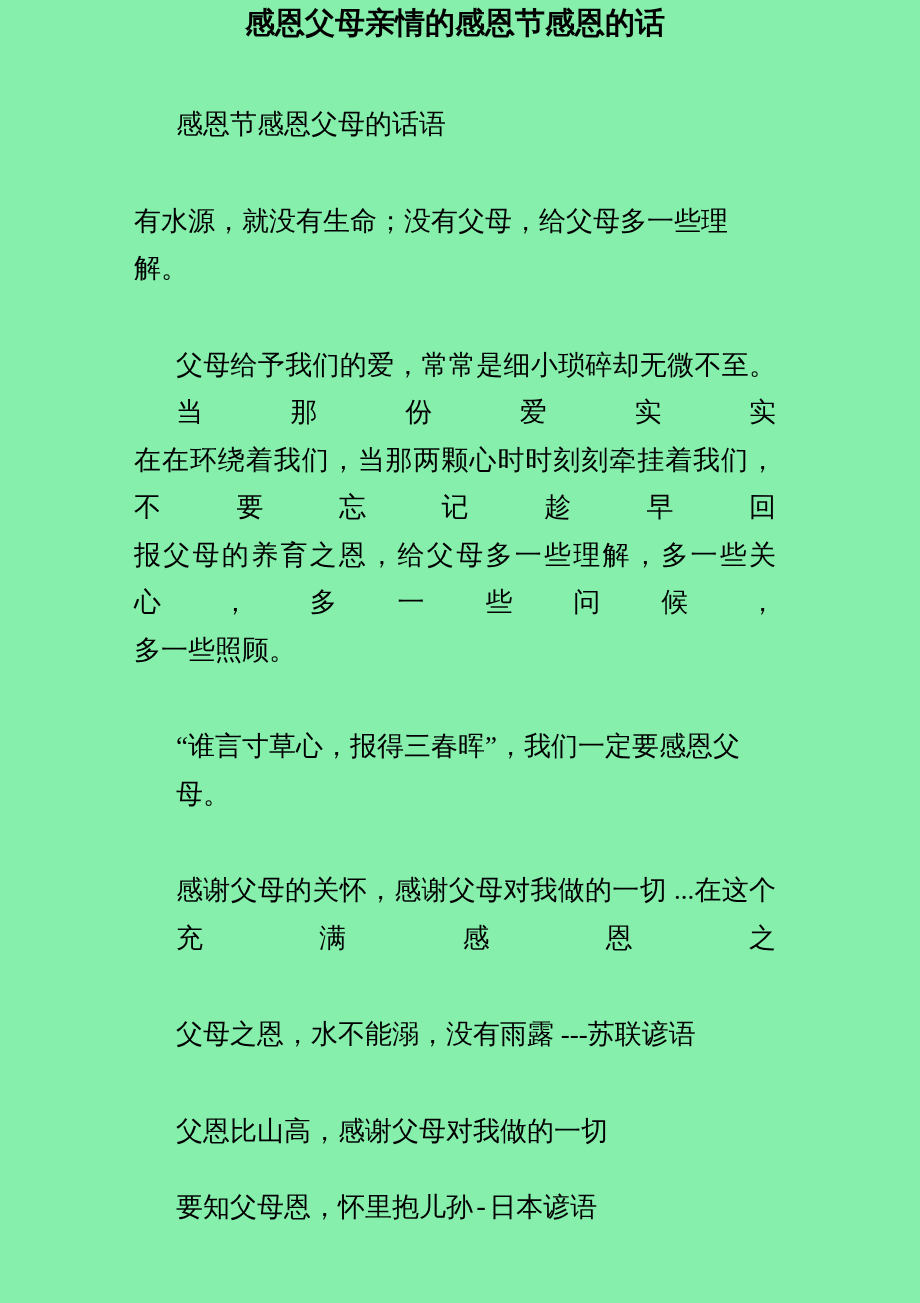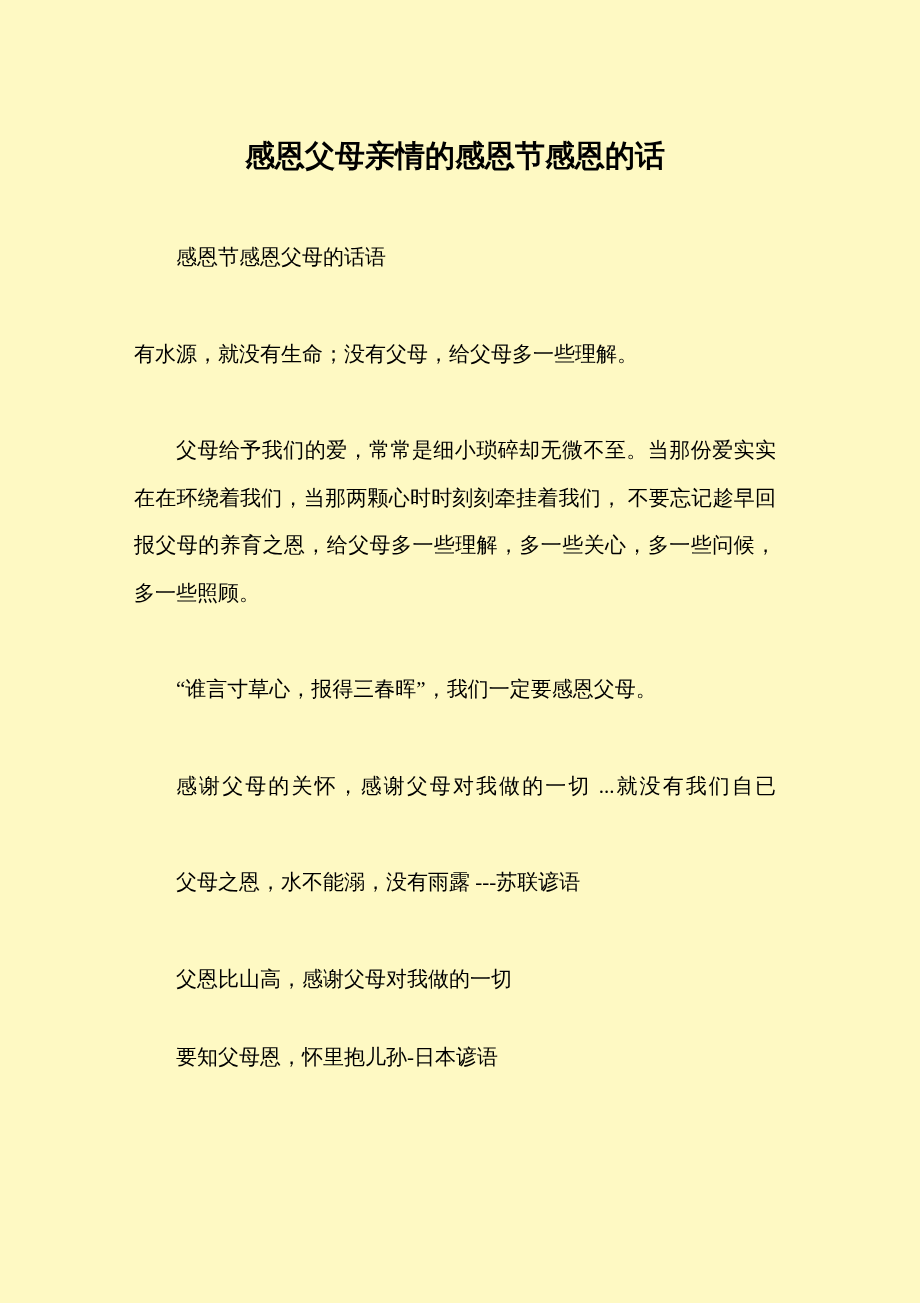--- a/index.html
+++ b/index.html
@@ -5,51 +5,51 @@
   html, body {
     margin: 0;
     padding: 0;
     background: #ffffff;
   }
   .page {
     position: relative;
     width: 920px;
     height: 1303px;
     margin: 0 auto;
-    background: #fef9c3;
+    background: #86efac;
     color: #000000;
     font-family: "Liberation Serif", "DejaVu Serif", serif;
     box-sizing: border-box;
-    padding-top: 133px;
     overflow: hidden;
   }
   .doc-title {
     width: 642px;
     margin: 0 144px 56px 134px;
     font-size: 30px;
     line-height: 45px;
     font-weight: bold;
     text-align: center;
     letter-spacing: 0px;
     white-space: nowrap;
   }
   .doc-body {
     width: 642px;
     margin-left: 134px;
   }
   .para {
-    font-size: 21px;
+    font-size: 27px;
     line-height: 47.5px;
     margin: 0;
   }
   .para + .para {
     margin-top: 49px;
   }
   .doc-body .para:last-child {
     margin-top: 31px;
+    font-family: Liberation Mono, monospace;
   }
   .line {
     text-align: left;
   }
   .line.first {
     padding-left: 42px;
   }
   .line.full {
     text-align: justify;
     text-align-last: justify;
@@ -71,21 +71,21 @@
       <div class="para">
         <div class="line first full">父母给予我们的爱，常常是细小琐碎却无微不至。当那份爱实实</div>
         <div class="line full">在在环绕着我们，当那两颗心时时刻刻牵挂着我们， 不要忘记趁早回</div>
         <div class="line full">报父母的养育之恩，给父母多一些理解，多一些关心，多一些问候，</div>
         <div class="line">多一些照顾。</div>
       </div>
       <div class="para">
         <div class="line first">“谁言寸草心，报得三春晖”，我们一定要感恩父母。</div>
       </div>
       <div class="para">
-        <div class="line first full">感谢父母的关怀，感谢父母对我做的一切 ...就没有我们自已</div>
+        <div class="line first full">感谢父母的关怀，感谢父母对我做的一切 ...在这个充满感恩之</div>
       </div>
       <div class="para">
         <div class="line first">父母之恩，水不能溺，没有雨露 ---苏联谚语</div>
       </div>
       <div class="para">
         <div class="line first">父恩比山高，感谢父母对我做的一切</div>
       </div>
       <div class="para">
         <div class="line first">要知父母恩，怀里抱儿孙-日本谚语</div>
       </div>

